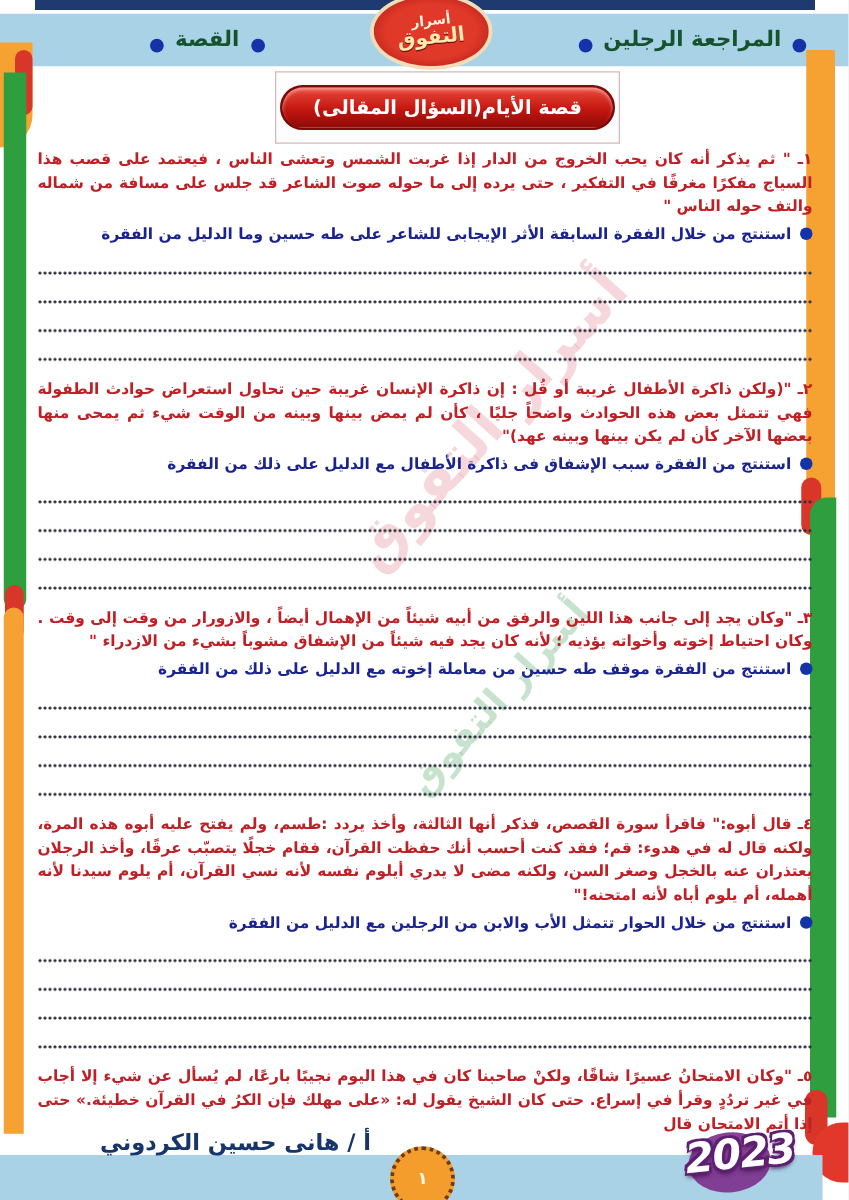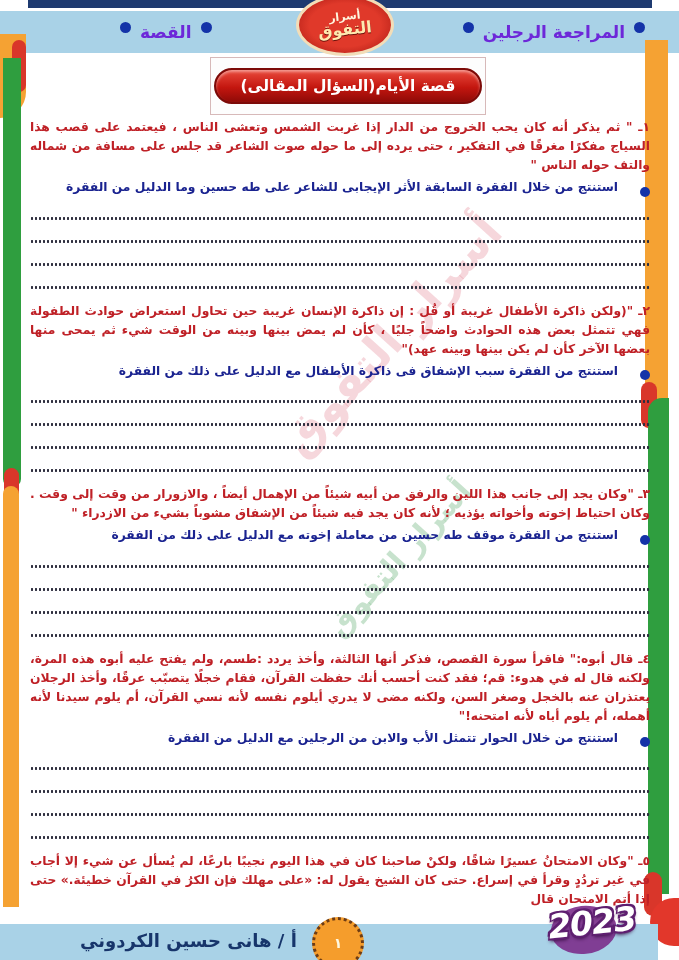--- a/index.html
+++ b/index.html
@@ -3,21 +3,21 @@
 <meta charset="utf-8">
 <style>
   html,body{margin:0;padding:0;background:#e8e8e8;}
   .page{position:relative;width:679px;height:960px;background:#ffffff;overflow:hidden;
         font-family:"DejaVu Sans",sans-serif;margin:0 auto;}
 
   
   .top-navy{position:absolute;left:28px;top:0;width:624px;height:8px;background:#1e3a70;}
   .header-band{position:absolute;left:0;top:11px;width:679px;height:42px;background:#a9d2e7;
                display:flex;align-items:center;justify-content:space-between;direction:rtl;}
-  .header-label{display:flex;align-items:flex-start;gap:9px;color:#6d28d9;font-weight:bold;
+  .header-label{display:flex;align-items:flex-end;gap:9px;color:#14532d;font-weight:bold;
                 font-size:17px;white-space:nowrap;}
   .header-label.right{margin-right:34px;}
   .header-label.left{margin-left:120px;}
   .dot{width:11px;height:11px;border-radius:50%;background:#1433a8;display:inline-block;}
 
   
   .logo{position:absolute;left:296px;top:-6px;width:92px;height:56px;background:radial-gradient(#e0392a 55%,#a31510);
         border:3px solid #f2ddb8;border-radius:50%;display:flex;flex-direction:column;
         align-items:center;justify-content:center;line-height:1.02;z-index:5;}
   .logo .l1{color:#fff7e0;font-size:11px;font-weight:bold;transform:rotate(-6deg);}
@@ -32,47 +32,47 @@
   .lm-red{left:4px;top:468px;width:15px;height:44px;background:#d9362a;border-radius:10px;}
   .l-orange{left:3px;top:486px;width:16px;height:421px;background:#f5a233;border-radius:10px 10px 0 0;}
 
   .r-orange{left:645px;top:40px;width:23px;height:392px;background:#f5a233;border-radius:0 0 12px 12px;}
   .rm-red{left:641px;top:382px;width:16px;height:46px;background:#d9362a;border-radius:10px;}
   .r-green{left:648px;top:398px;width:21px;height:496px;background:#2f9e3f;border-radius:14px 0 0 14px;}
   .rb-red{left:644px;top:872px;width:18px;height:44px;background:#d9362a;border-radius:10px;}
   .rb-red2{left:650px;top:898px;width:29px;height:48px;background:#e2372b;border-radius:24px 0 0 24px;}
 
   
-  .title-box{position:absolute;left:210px;top:57px;width:274px;height:56px;background:#fdfdfd;
+  .title-box{position:absolute;left:220px;top:57px;width:274px;height:56px;background:#fdfdfd;
              border:1px solid #d7b9b9;display:flex;align-items:center;justify-content:center;z-index:4;}
   .title-pill{background:linear-gradient(#ea4a3c 0%,#c3160f 55%,#8f0a07 100%);
               border:2px solid #7c0a08;border-radius:999px;color:#ffffff;font-weight:bold;
               font-size:15.5px;padding:7px 24px;white-space:nowrap;
               box-shadow:inset 0 2px 3px rgba(255,255,255,.45);}
 
   
   .wm{position:absolute;font-weight:bold;pointer-events:none;white-space:nowrap;z-index:1;}
   .wm.pink{left:270px;top:430px;font-size:46px;color:rgba(224,110,130,0.28);transform:rotate(-48deg);transform-origin:left top;}
   .wm.green{left:320px;top:620px;font-size:30px;color:rgba(70,160,90,0.30);transform:rotate(-48deg);transform-origin:left top;}
 
   
   .content{position:absolute;left:30px;top:118px;width:620px;direction:rtl;z-index:3;}
   .q-block{margin-bottom:13px;}
   .q-text{color:#bf2026;font-weight:bold;font-size:12.3px;line-height:1.55;text-align:justify;}
   .q-prompt{color:#1a2390;font-weight:bold;font-size:12.3px;line-height:1.5;margin-top:3px;
-            display:flex;align-items:flex-end;gap:22px;}
+            display:flex;align-items:center;gap:7px;}
   .q-prompt .pdot{width:10px;height:10px;border-radius:50%;background:#1433a8;flex:0 0 auto;}
   .answers{margin-top:6px;}
   .ans-line{height:3px;margin-top:20px;
             background-image:radial-gradient(circle,#2e2e3e 1.1px,transparent 1.3px);
             background-size:4px 3px;background-repeat:repeat-x;}
 
   
   .footer-band{position:absolute;left:0;top:924px;width:658px;height:36px;background:#a9d2e7;}
-  .teacher{position:absolute;left:80px;top:930px;color:#17356b;font-weight:bold;font-size:18px;direction:rtl;}
+  .teacher{position:absolute;left:80px;top:904px;color:#17356b;font-weight:bold;font-size:18px;direction:rtl;}
   .page-badge{position:absolute;left:312px;top:917px;width:46px;height:46px;border-radius:50%;
               background:#f59d2c;border:3px dotted #6e3c14;display:flex;align-items:center;
               justify-content:center;color:#fff8e0;font-size:14px;font-weight:bold;}
   .year-badge{position:absolute;left:548px;top:903px;transform:rotate(-6deg);z-index:6;}
   .year-badge .blob{position:absolute;left:2px;top:2px;width:66px;height:48px;border-radius:50%;
                     background:#7b2d8b;opacity:.9;}
   .year-badge .txt{position:relative;color:#ffffff;font-size:33px;font-weight:bold;font-style:italic;
                    text-shadow:-2px -2px 0 #5e1f70,2px -2px 0 #5e1f70,-2px 2px 0 #5e1f70,
                                2px 2px 0 #5e1f70,0 3px 4px #3c1048;letter-spacing:-1px;}
 </style>

